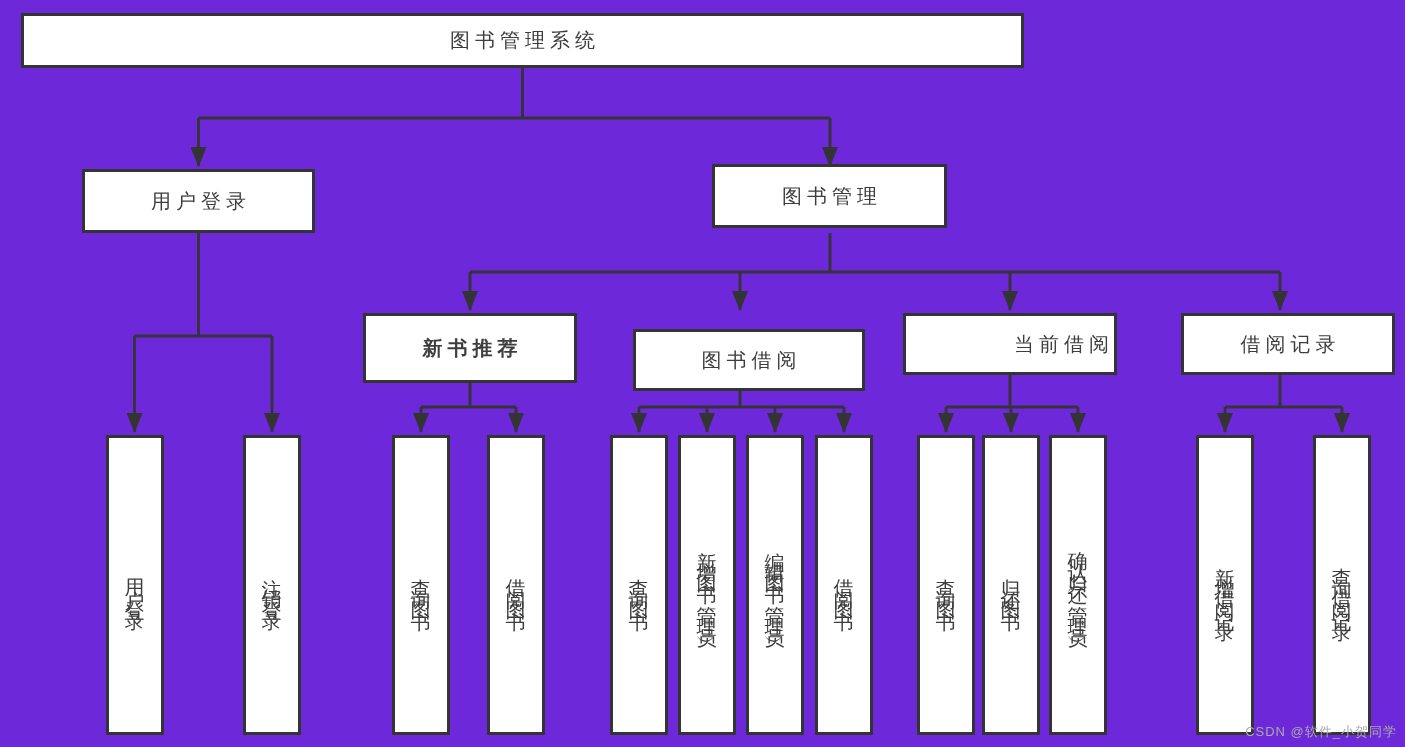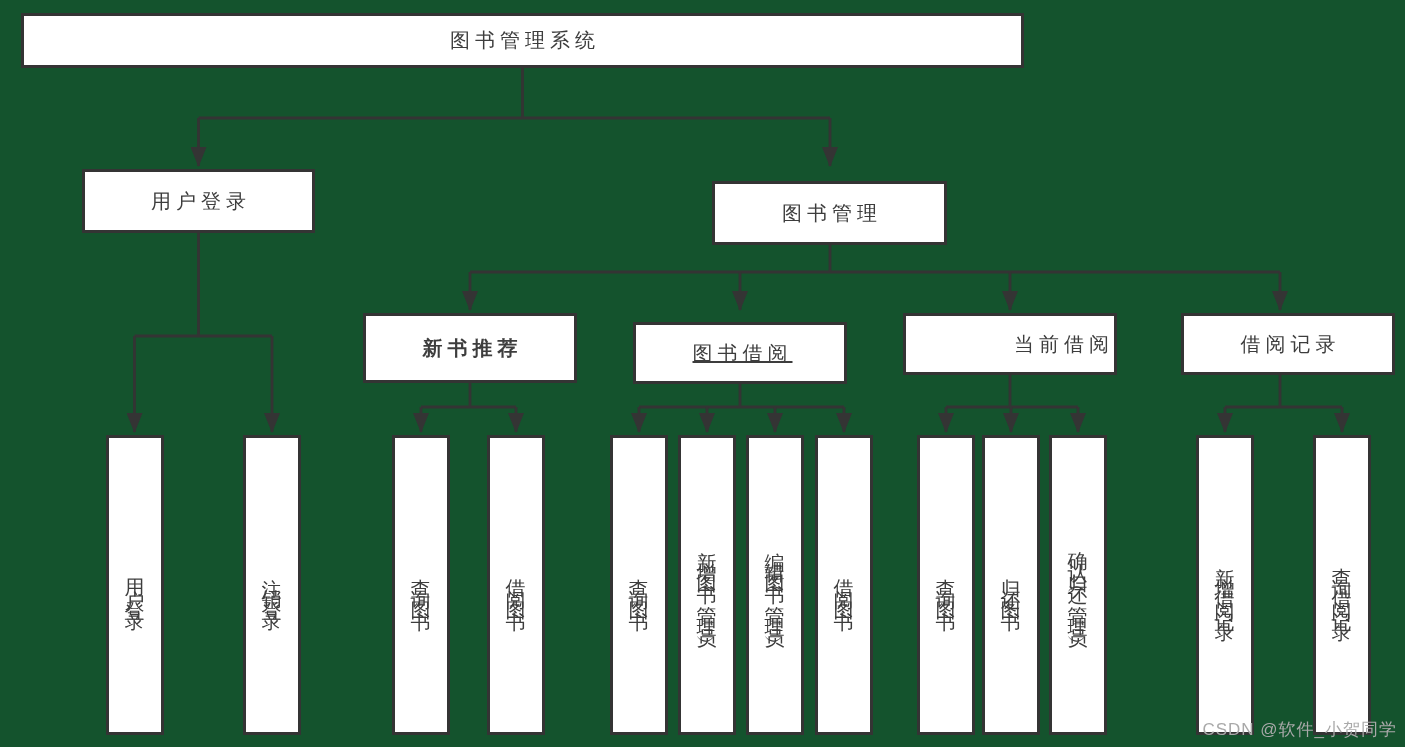--- a/index.html
+++ b/index.html
@@ -1,20 +1,20 @@
 <!DOCTYPE html>
 <html><head>
 <meta charset="utf-8">
 <style>
   html, body { margin: 0; padding: 0; background: #ffffff; }
   #canvas {
     position: relative;
     width: 1405px;
     height: 747px;
-    background: #14532d;
+    background: #6d28d9;
     font-family: "Liberation Sans", "DejaVu Sans", sans-serif;
     overflow: hidden;
   }
   #wires {
     position: absolute;
     left: 0; top: 0;
     width: 1405px; height: 747px;
   }
   .node {
     position: absolute;
@@ -48,24 +48,24 @@
     color: #3d3d3d;
     font-size: 20px;
     letter-spacing: 11px;
     line-height: 1;
     white-space: nowrap;
   }
   
   #n-root  { left: 21px;  top: 13px;  width: 1003px; height: 55px; }
   
   #n-login { left: 82px;  top: 169px; width: 233px;  height: 64px; }
-  #n-mgmt  { left: 712px; top: 181px; width: 235px;  height: 64px; }
+  #n-mgmt  { left: 712px; top: 164px; width: 235px;  height: 64px; }
   
   #n-rec   { left: 363px;  top: 313px; width: 214px; height: 70px; font-weight: bold; }
-  #n-bor   { left: 633px;  top: 322px; width: 214px; height: 62px; text-decoration: underline; }
+  #n-bor   { left: 633px;  top: 329px; width: 232px; height: 62px; }
   #n-cur   { left: 903px;  top: 313px; width: 214px; height: 62px; justify-content: flex-end; }
   #n-recd  { left: 1173px; top: 313px; width: 214px; height: 62px; margin-left: 8px; }
   
   #lf-0  { left: 106px;  }
   #lf-1  { left: 243px;  }
   #lf-2  { left: 392px;  }
   #lf-3  { left: 487px;  }
   #lf-4  { left: 610px;  }
   #lf-5  { left: 678px;  }
   #lf-6  { left: 746px;  }
@@ -73,21 +73,21 @@
   #lf-8  { left: 917px;  }
   #lf-9  { left: 982px;  }
   #lf-10 { left: 1049px; }
   #lf-11 { left: 1196px; }
   #lf-12 { left: 1313px; }
   #watermark {
     position: absolute;
     right: 8px;
     bottom: 6px;
     color: #a9a9a9;
-    font-size: 17px;
+    font-size: 13px;
     letter-spacing: 1px;
   }
 </style>
 </head>
 <body>
 
 <div id="canvas">
 
   <svg id="wires" viewBox="0 0 1405 747" xmlns="http://www.w3.org/2000/svg">
     <defs>

